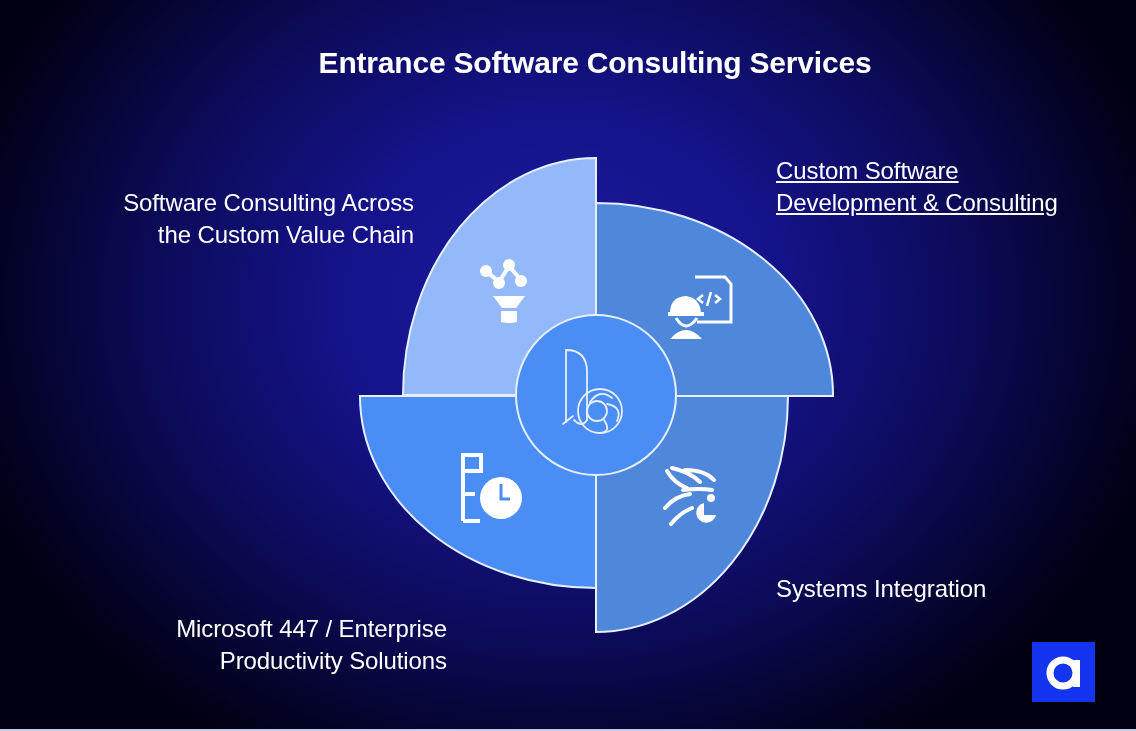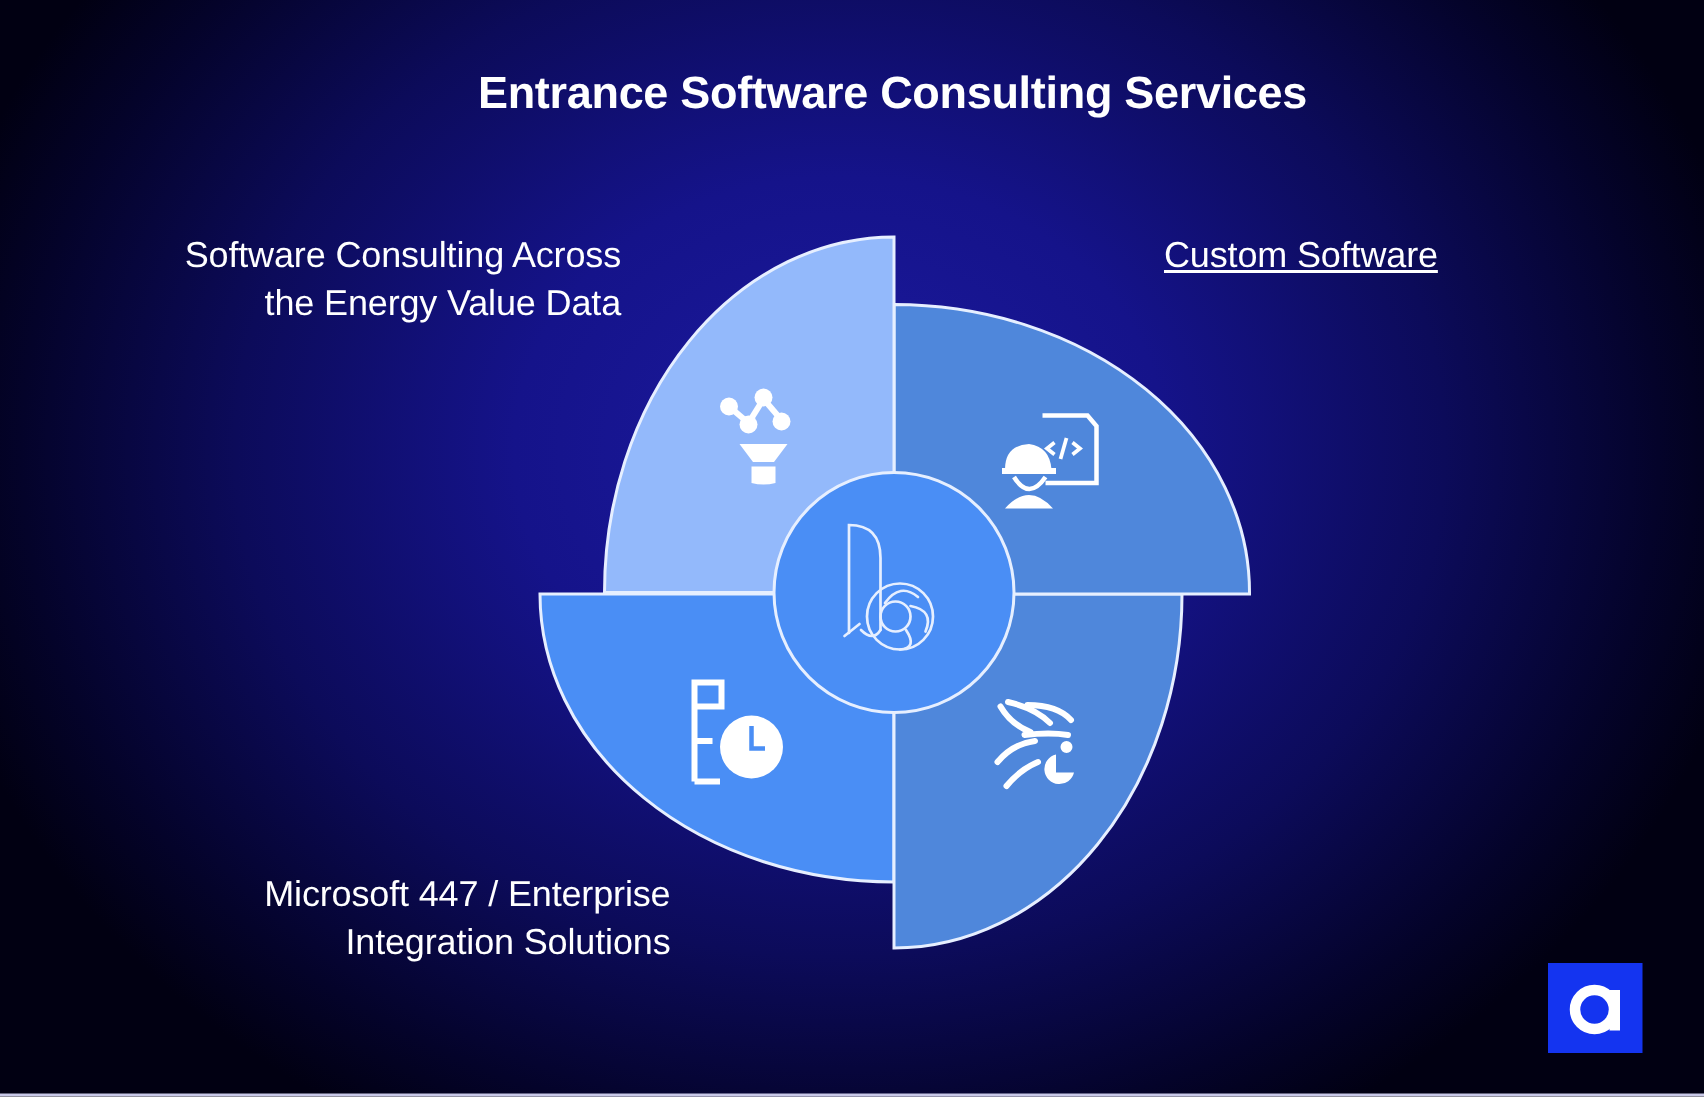--- a/index.html
+++ b/index.html
@@ -26,21 +26,21 @@
       letter-spacing: -0.2px;
     }
     .label {
       position: absolute;
       color: #ffffff;
       font-size: 24px;
       line-height: 32px;
       letter-spacing: -0.1px;
     }
     .label .line { display: block; white-space: nowrap; }
-    .label.right-align { text-align: right; }
+    .label.right-align { text-align: right; margin-top: 32px; }
     .label-tl { right: 722px; top: 155px; }
     .label-tr { left: 776px; top: 155px; text-decoration: underline; }
     .label-bl { right: 689px; top: 581px; }
     .label-br { left: 776px; top: 573px; }
 
     .diagram {
       position: absolute;
       left: 0;
       top: 0;
       width: 1136px;
@@ -140,30 +140,32 @@
     <path d="M 683 490 Q 700 488 712 490"></path>
     <path d="M 665 508 Q 675 496 690 494"></path>
     <path d="M 671 524 Q 680 513 692 508"></path>
     <circle cx="711" cy="498" r="2" fill="#ffffff"></circle>
     <path d="M 704 503 A 10 10 0 1 0 716 515 L 704 515 Z" fill="#ffffff" stroke="none"></path>
   </g>
 </svg>
 
 <div class="label label-tl right-align">
   <span class="line">Software Consulting Across</span>
-  <span class="line">the Energy Value Data</span>
+  <span class="line">the Custom Value Chain</span>
 </div>
 <div class="label label-tr">
   <span class="line">Custom Software</span>
+  <span class="line">Development &amp; Consulting</span>
 </div>
 <div class="label label-br">
+  <span class="line">Systems Integration</span>
 </div>
 <div class="label label-bl right-align">
   <span class="line">Microsoft 447 / Enterprise</span>
-  <span class="line">Integration Solutions</span>
+  <span class="line">Productivity Solutions</span>
 </div>
 
 <div class="logo-badge">
   <svg width="44" height="44" viewBox="0 0 44 44">
     <circle cx="21" cy="23" r="13" fill="none" stroke="#ffffff" stroke-width="7"></circle>
     <rect x="31" y="10" width="7" height="27" fill="#ffffff"></rect>
   </svg>
 </div>
 
 <div class="bottom-line"></div>

